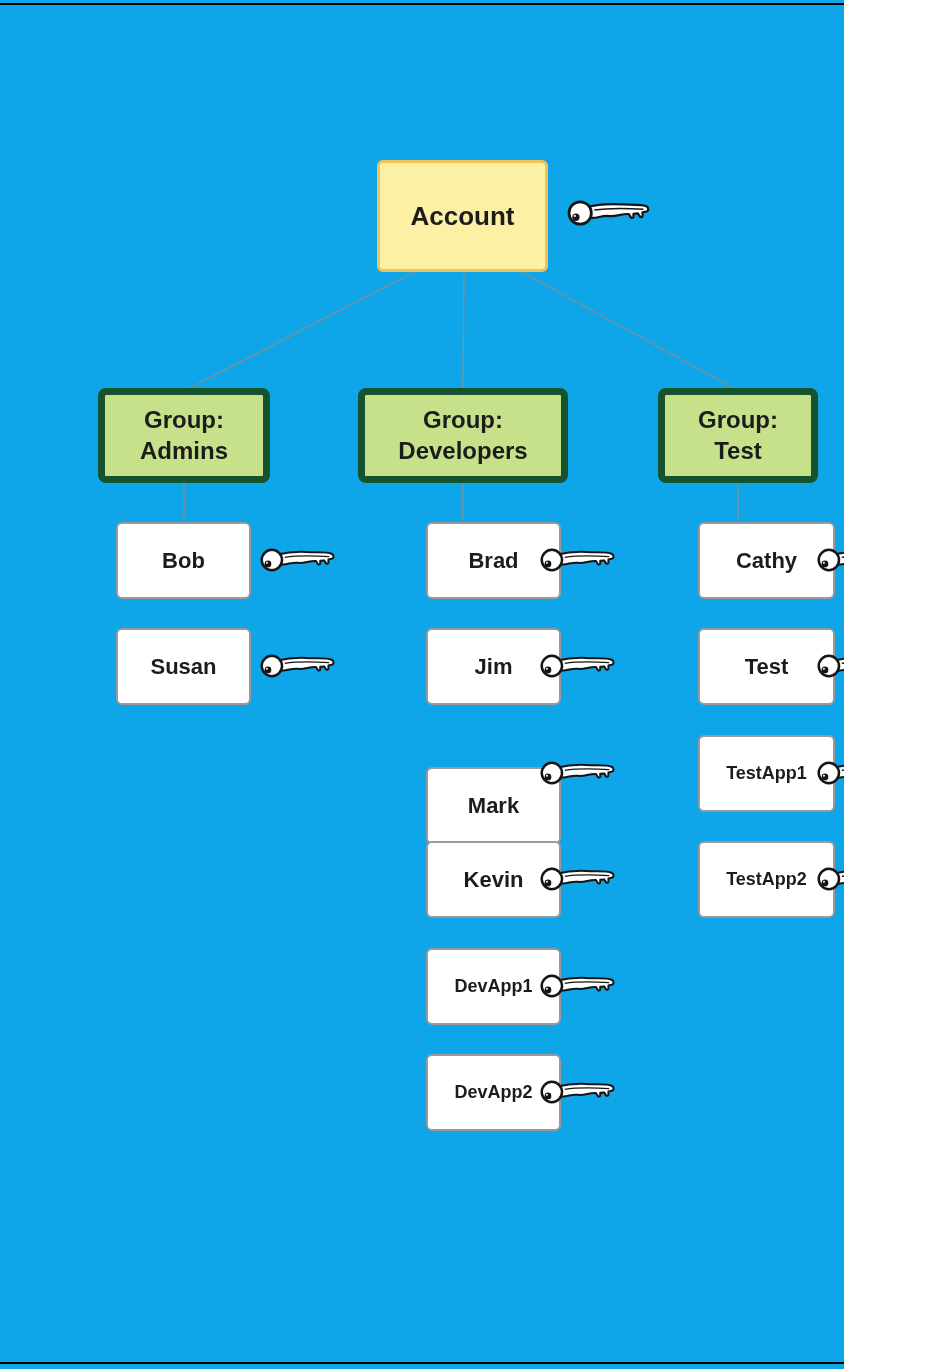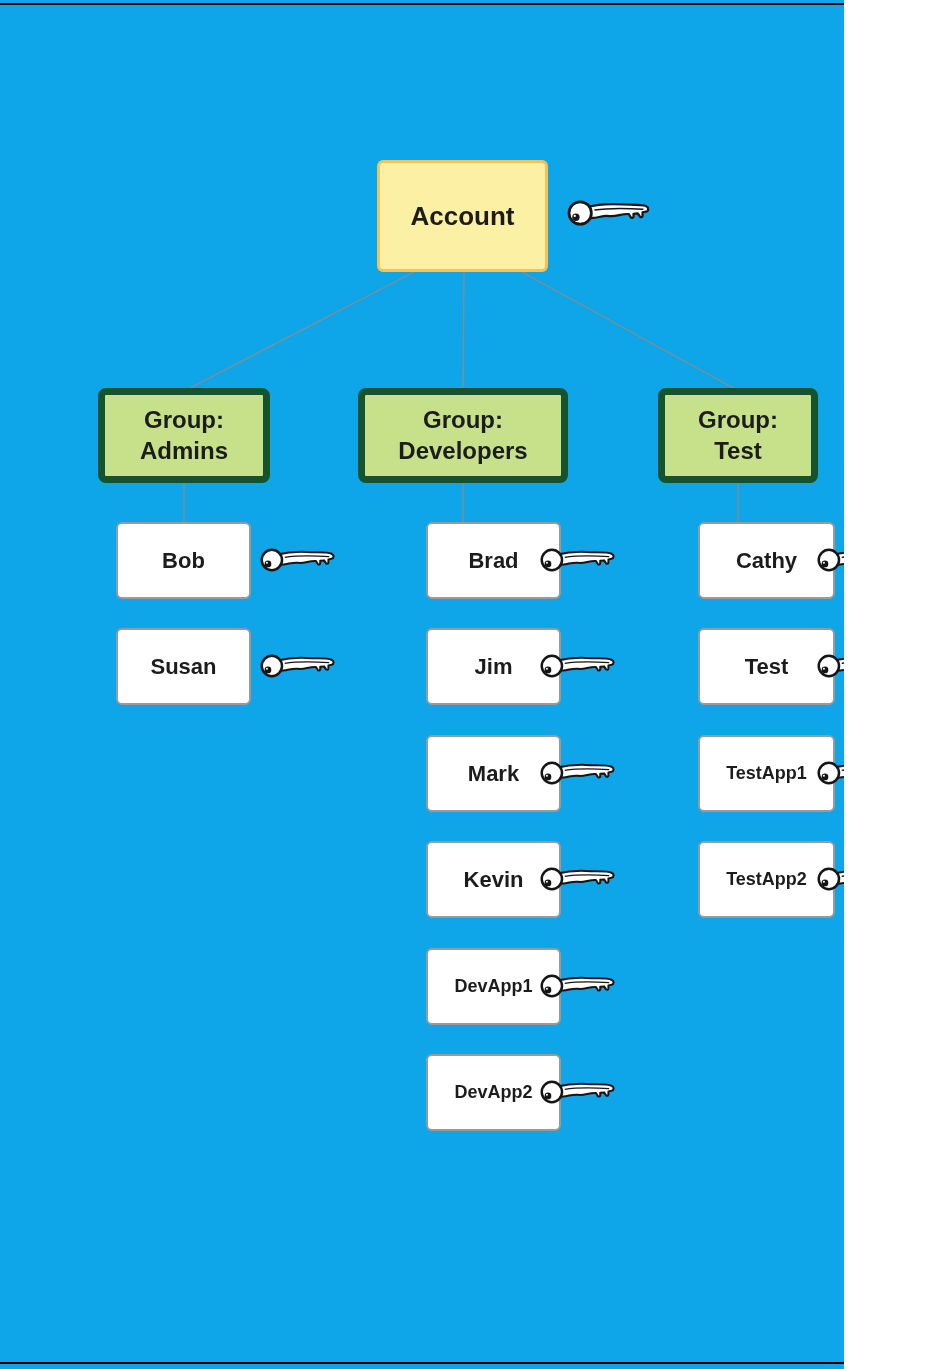--- a/index.html
+++ b/index.html
@@ -151,21 +151,21 @@
       <use href="#key-shape"></use>
     </svg>
 
   <div class="node user col-devs" style="top:628px;">
     <span>Jim</span>
   </div>
   <svg class="key small kcol-devs" style="top:647px;">
       <use href="#key-shape"></use>
     </svg>
 
-  <div class="node user col-devs" style="top:735px;">
+  <div class="node user col-devs" style="top:767px;">
     <span>Mark</span>
   </div>
   <svg class="key small kcol-devs" style="top:754px;">
       <use href="#key-shape"></use>
     </svg>
 
   <div class="node user col-devs" style="top:841px;">
     <span>Kevin</span>
   </div>
   <svg class="key small kcol-devs" style="top:860px;">

